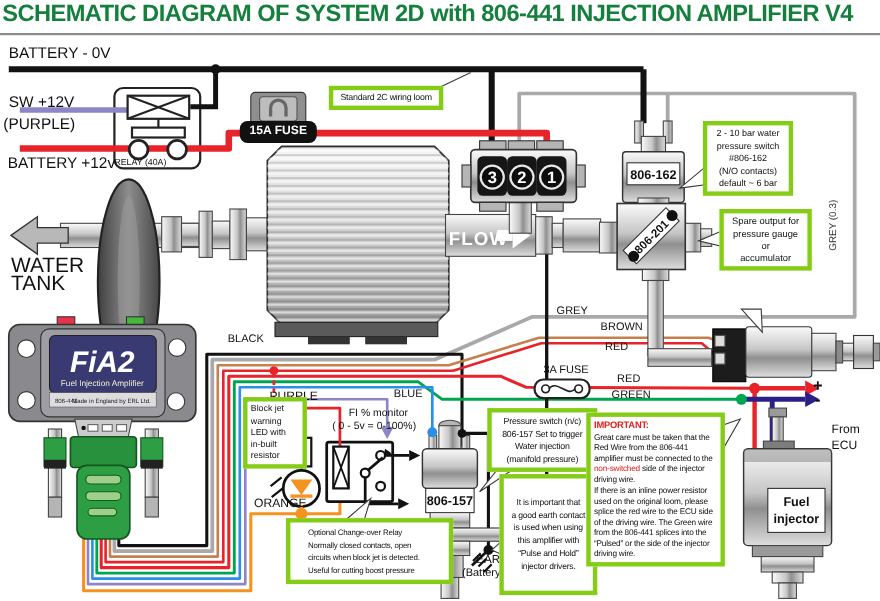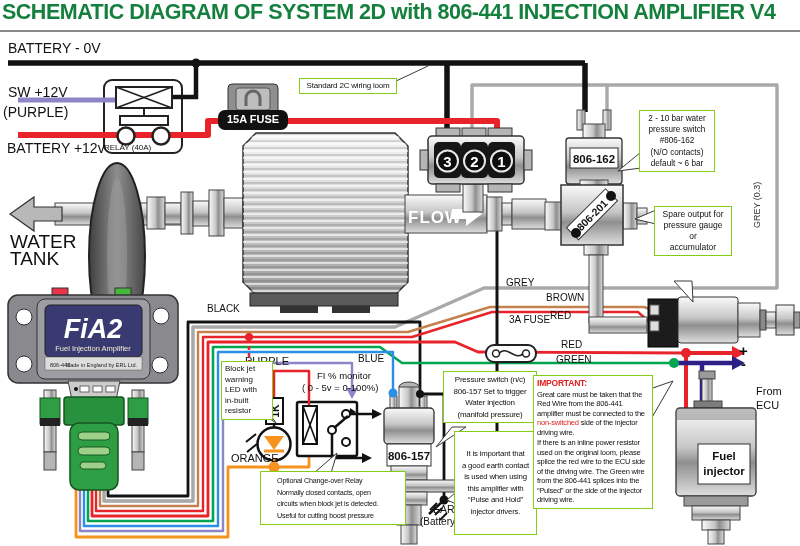--- a/index.html
+++ b/index.html
@@ -4,21 +4,21 @@
 <style>
   html,body{margin:0;padding:0;background:#fff;}
   .stage{position:relative;width:800px;height:546px;background:#fff;overflow:hidden;
          font-family:"Liberation Sans",sans-serif;}
   svg{position:absolute;left:0;top:0;}
   .lbl{position:absolute;color:#111;white-space:nowrap;font-family:"Liberation Sans",sans-serif;}
   .title{font-size:21.5px;font-weight:bold;color:#15803d;letter-spacing:-0.5px;}
   .rule{position:absolute;left:0;top:30px;width:800px;border-top:2px solid #8a8a8a;}
   .f14{font-size:14px;} .f13{font-size:19px;} .f11{font-size:11px;} .f10{font-size:10px;}
   .f105{font-size:10.5px;} .f95{font-size:9.5px;}
-  .callout{position:absolute;background:#fff;border:1px solid #84cc16;color:#111;
+  .callout{position:absolute;background:#fff;border:4px solid #84cc16;color:#111;
            font-family:"Liberation Sans",sans-serif;line-height:11.5px;font-size:8px;}
   .center{text-align:center;}
   .relaylbl{font-size:8px;width:78px;text-align:left;}
   .fuse15lbl{font-size:11px;font-weight:bold;color:#fff;width:70px;text-align:center;}
   .grey03{transform:rotate(-90deg);transform-origin:left top;font-size:9px;color:#333;}
   .impt{color:#e02020;font-weight:bold;font-size:8.5px;display:block;margin-bottom:1px;}
   .imphl{color:#e02020;}
   .plusminus{font-size:15px;font-weight:bold;}
   .ecu{font-size:11px;margin-top:40px;}
   .tight{letter-spacing:-0.2px;}
@@ -364,21 +364,21 @@
 <div class="lbl f14" style="left:3px;top:104px;">(PURPLE)</div>
 <div class="lbl f14" style="left:7px;top:140px;">BATTERY +12v</div>
 <div class="lbl relaylbl" style="left:104px;top:143px;font-size:8px;">RELAY (40A)</div>
 <div class="lbl fuse15lbl" style="left:218px;top:113px;">15A FUSE</div>
 <div class="lbl f13" style="left:10px;top:231px;">WATER</div>
 <div class="lbl f13" style="left:10px;top:248px;">TANK</div>
 <div class="lbl f10" style="left:207px;top:303px;">BLACK</div>
 <div class="lbl f10" style="left:506px;top:277px;">GREY</div>
 <div class="lbl f10" style="left:546px;top:292px;">BROWN</div>
 <div class="lbl f10" style="left:550px;top:310px;">RED</div>
-<div class="lbl f10" style="left:494px;top:314px;margin-left:15px;">3A FUSE</div>
+<div class="lbl f10" style="left:494px;top:331px;">3A FUSE</div>
 <div class="lbl f10" style="left:561px;top:339px;">RED</div>
 <div class="lbl f10" style="left:556px;top:354px;">GREEN</div>
 <div class="lbl f10" style="left:358px;top:353px;">BLUE</div>
 <div class="lbl f11" style="left:245px;top:355px;">PURPLE</div>
 <div class="lbl f95" style="left:317px;top:370px;">FI % monitor</div>
 <div class="lbl f95" style="left:302px;top:382px;">( 0 - 5v = 0-100%)</div>
 <div class="lbl f11" style="left:231px;top:452px;">ORANGE</div>
 <div class="lbl f105" style="left:433px;top:503px;">EARTH</div>
 <div class="lbl f10" style="left:420px;top:516px;">(Battery -ve)</div>
 <div class="lbl grey03" style="left:752px;top:228px;">GREY (0.3)</div>
@@ -390,21 +390,21 @@
 <div class="callout center tight" style="left:299px;top:78px;width:96px;padding:1px 0;">Standard 2C wiring loom</div>
 
 <div class="callout center" style="left:639px;top:110px;width:74px;padding:2px 0;line-height:11.2px;font-size:8.2px;">
   <div>2 - 10 bar  water</div>
   <div>pressure switch</div>
   <div>#806-162</div>
   <div>(N/O contacts)</div>
   <div>default ~ 6 bar</div>
 </div>
 
-<div class="callout center" style="left:654px;top:206px;width:76px;padding:2px 0;line-height:11px;font-size:8.5px;">
+<div class="callout center" style="left:654px;top:190px;width:76px;padding:2px 0;line-height:11px;font-size:8.5px;">
   <div>Spare output for</div>
   <div>pressure gauge</div>
   <div>or</div>
   <div>accumulator</div>
 </div>
 
 
 <div class="callout" style="left:221px;top:361px;width:44px;padding:2px 3px;line-height:10.5px;">
   <div>Block jet</div>
   <div>warning</div>

